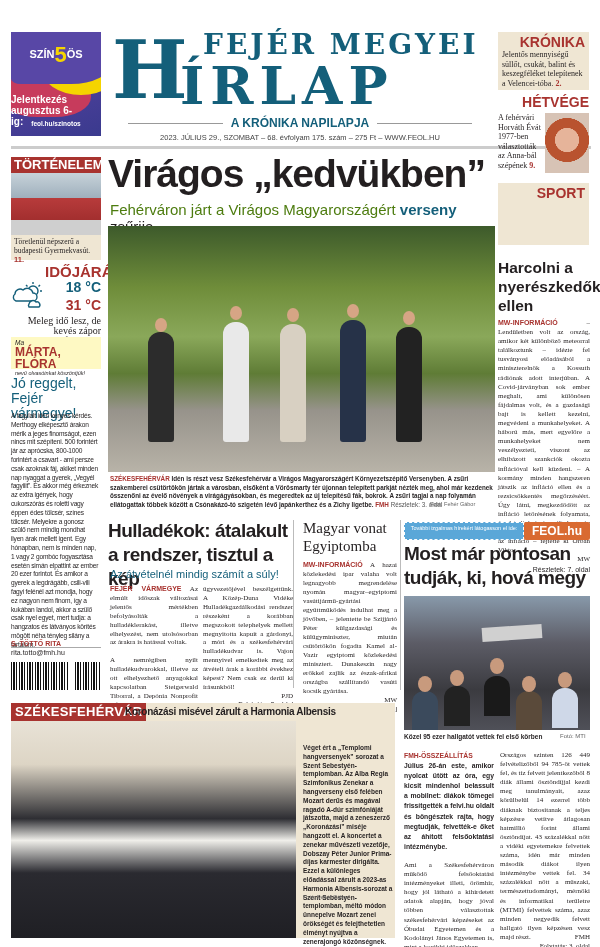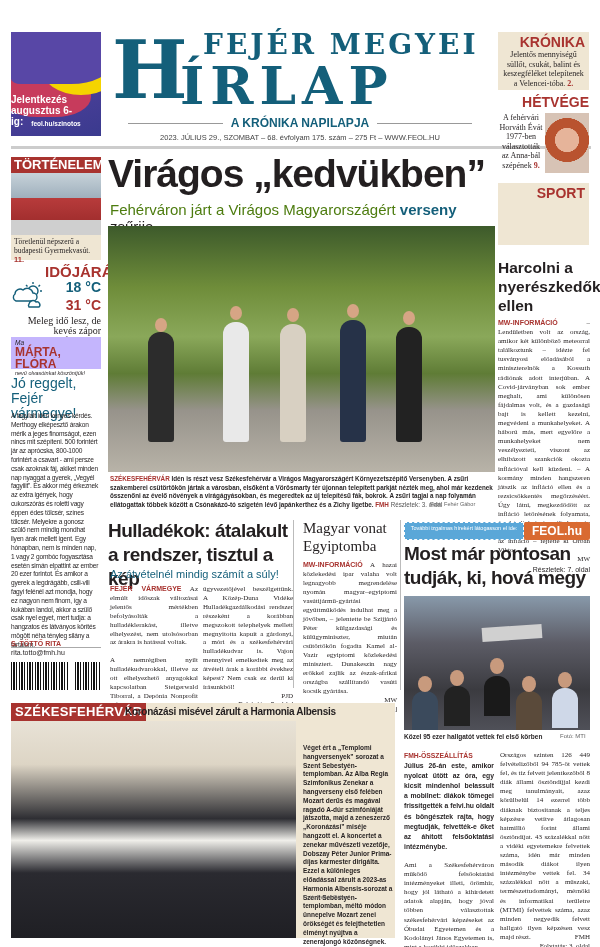--- a/index.html
+++ b/index.html
@@ -23,38 +23,38 @@
 #logo-bottom{left:180px;top:60px;font-size:52px;line-height:52px;font-weight:bold;color:#145f7a;font-family:"DejaVu Serif",serif;letter-spacing:6px}
 #tagline{left:110px;top:116px;width:380px;text-align:center;font-size:12px;font-weight:bold;color:#145f7a}
 #tagline:before,#tagline:after{content:"";display:inline-block;width:95px;height:1px;background:#999;vertical-align:middle;margin:0 8px}
 #dateline{left:110px;top:133px;width:380px;text-align:center;font-size:7.5px;color:#444}
 #rule-top{left:11px;top:146px;width:580px;height:3px;background:#ccc}
 
 
 .beige{background:#efe6d3}
 #kronika{left:498px;top:32px;width:91px;height:58px;padding:3px 4px;text-align:right}
 .teasehead{font-family:"Liberation Sans",sans-serif;font-weight:bold;color:#a8332f;font-size:14px;line-height:15px;text-align:right}
-.teasetxt{font-size:8px;line-height:9.5px;text-align:center}
+.teasetxt{font-size:8px;line-height:9.5px;text-align:left}
 .teasetxt b{color:#a8332f}
 #hetvege{left:498px;top:95px;width:91px}
 #hetvege-photo{left:545px;top:113px;width:44px;height:60px;background:radial-gradient(circle at 50% 45%,#e6b49a 0 30%,#b9532f 31% 55%,#d7c3b5 56%);}
 #hetvege-txt{left:498px;top:113px;width:46px}
 #sport{left:498px;top:183px;width:91px;height:62px;padding:3px 4px}
 
 
 #tortenelem{left:11px;top:157px;width:90px;height:103px;background:#efe6d3}
 #tortenelem-head{left:11px;top:157px;width:90px;height:16px;background:#a8332f;color:#fff;font-family:"Liberation Sans",sans-serif;font-weight:bold;font-size:13px;line-height:16px;padding-left:3px}
 #tortenelem-photo{left:11px;top:173px;width:90px;height:62px;background:linear-gradient(180deg,#c7d2d9 0%,#9fb0bd 40%,#b73b3b 41%,#a32f2f 75%,#cfcfcf 76%);}
 #tortenelem-txt{left:14px;top:237px;width:86px;font-size:7.5px;line-height:9px;text-align:left}
 #idojaras-head{left:45px;top:263px;width:56px;text-align:right;font-family:"Liberation Sans",sans-serif;font-weight:bold;font-size:15px;color:#a8332f}
 #temp-min{left:45px;top:279px;width:56px;text-align:right;font-family:"Liberation Sans",sans-serif;font-weight:bold;font-size:14px;color:#145f7a}
 #temp-max{left:45px;top:297px;width:56px;text-align:right;font-family:"Liberation Sans",sans-serif;font-weight:bold;font-size:14px;color:#a8332f}
 #weather-icon{left:11px;top:280px;width:34px;height:30px}
 #weather-txt{left:11px;top:316px;width:90px;text-align:right;font-size:10px;line-height:10px}
-#nevnap{left:11px;top:337px;width:90px;height:32px;background:#c4b5fd;padding:2px 4px}
+#nevnap{left:11px;top:337px;width:90px;height:32px;background:#fef9c3;padding:2px 4px}
 #nevnap .ma{font-size:6.5px;font-style:italic;font-family:"Liberation Sans",sans-serif}
 #nevnap .names{font-family:"Liberation Sans",sans-serif;font-weight:bold;color:#a8332f;font-size:12px;line-height:12px}
 #nevnap .thanks{font-size:5.5px;font-style:italic;font-family:"Liberation Sans",sans-serif}
 #jo-reggelt{left:11px;top:376px;width:90px;font-family:"Liberation Sans",sans-serif;font-weight:normal;font-size:14px;line-height:15px;color:#145f7a}
 #column{left:11px;top:412px;width:88px;font-family:"Liberation Sans",sans-serif;font-size:6.6px;line-height:8.8px;letter-spacing:-0.2px}
 #author-rule{left:11px;top:647px;width:90px;height:1px;background:#aaa}
 #author{left:11px;top:640px;font-family:"Liberation Sans",sans-serif;font-weight:bold;font-size:7px;color:#a8332f}
 #email{left:11px;top:649px;font-family:"Liberation Sans",sans-serif;font-size:7px}
 #barcode{left:11px;top:662px;width:90px;height:28px;background:repeating-linear-gradient(90deg,#111 0 1px,#fff 1px 2px,#111 2px 4px,#fff 4px 5px,#111 5px 6px,#fff 6px 8px)}
 #barcode .gap{position:absolute;left:58px;top:0;width:5px;height:28px;background:#fff}
@@ -113,20 +113,21 @@
 #harm-body .hm{color:#a8332f}
 #harm-credit{left:303px;top:894px;font-family:"Liberation Sans",sans-serif;font-size:5.5px;color:#666}
 </style>
 </head>
 <body>
 
 <div id="promo" class="abs">
   <div class="blob"></div>
   <div class="blob2"></div>
   <div class="top"></div>
+  <div class="brand"><span>SZÍN</span><b>5</b><span>ÖS</span></div>
   <div class="l1">Jelentkezés augusztus 6-ig:</div>
   <div class="l2">feol.hu/szinotos</div>
 </div>
 
 <div id="logo-h" class="abs">H</div>
 <div id="logo-top" class="abs">FEJÉR MEGYEI</div>
 <div id="logo-bottom" class="abs">ÍRLAP</div>
 <div id="tagline" class="abs sans"><span>A KRÓNIKA NAPILAPJA</span></div>
 <div id="dateline" class="abs sans">2023. JÚLIUS 29., SZOMBAT – 68. évfolyam 175. szám – 275 Ft – WWW.FEOL.HU</div>
 <div id="rule-top" class="abs"></div>

